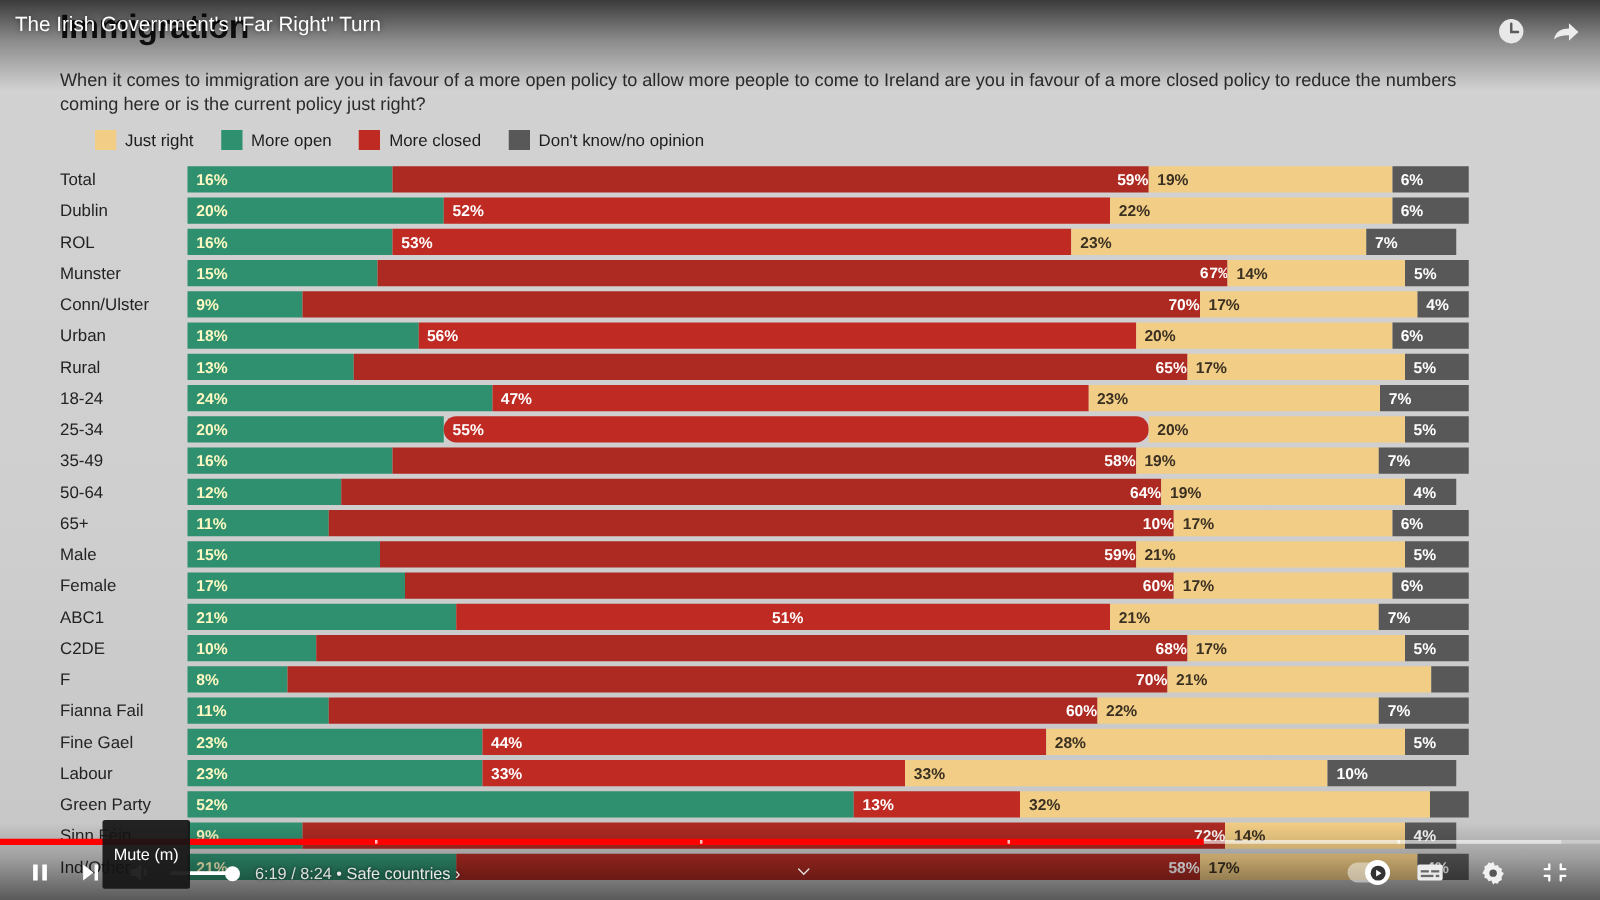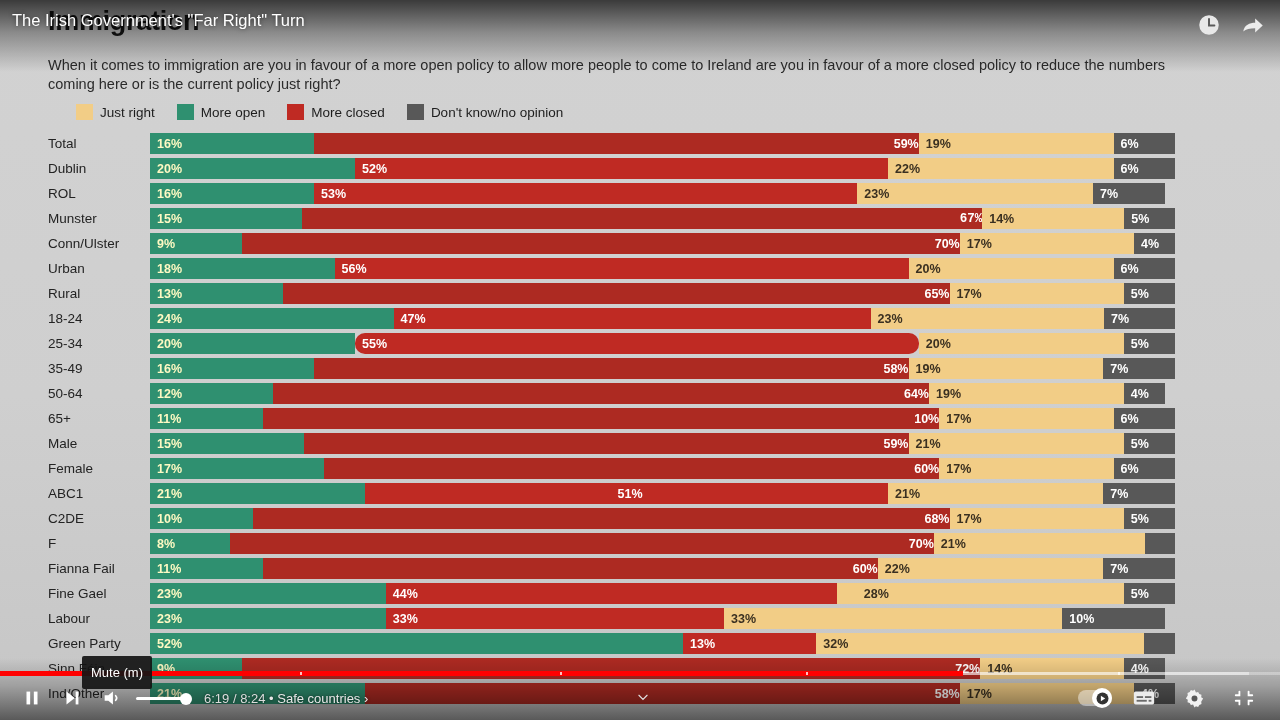--- a/index.html
+++ b/index.html
@@ -114,21 +114,21 @@
     width:34px; height:16px; border-radius:9px; background:rgba(255,255,255,.45);
     position:relative; display:flex; align-items:center;
   }
   .autoplay-knob {
     position:absolute; right:0px; top:-2px; width:20px; height:20px; border-radius:50%;
     background:#fff; display:flex; align-items:center; justify-content:center;
   }
   .tooltip {
     position:absolute; left:82px; top:656px;
     background:rgba(20,20,20,.92); color:#fff;
-    font-size:13px; padding:9px 9px; border-radius:2px;
+    font-size:13px; padding:20px 9px; border-radius:2px;
     white-space:nowrap;
   }
 </style>
 </head>
 <body>
 
 <div id="stage">
 
   <div class="slide">
     <div class="slide-title">Immigration</div>
@@ -460,21 +460,21 @@
         </div>
         <div class="row">
           <div class="row-label">Fine Gael</div>
           <div class="bar-track">
             <div class="seg open" style="width: 23%;">
               <span>23%</span>
             </div>
             <div class="seg closed" style="width: 44%;">
               <span>44%</span>
             </div>
-            <div class="seg just" style="width: 28%; padding-left: 20px;">
+            <div class="seg just" style="width: 28%;">
               <span>28%</span>
             </div>
             <div class="seg dk" style="width: 5%;">
               <span>5%</span>
             </div>
           </div>
         </div>
         <div class="row">
           <div class="row-label">Labour</div>
           <div class="bar-track">

